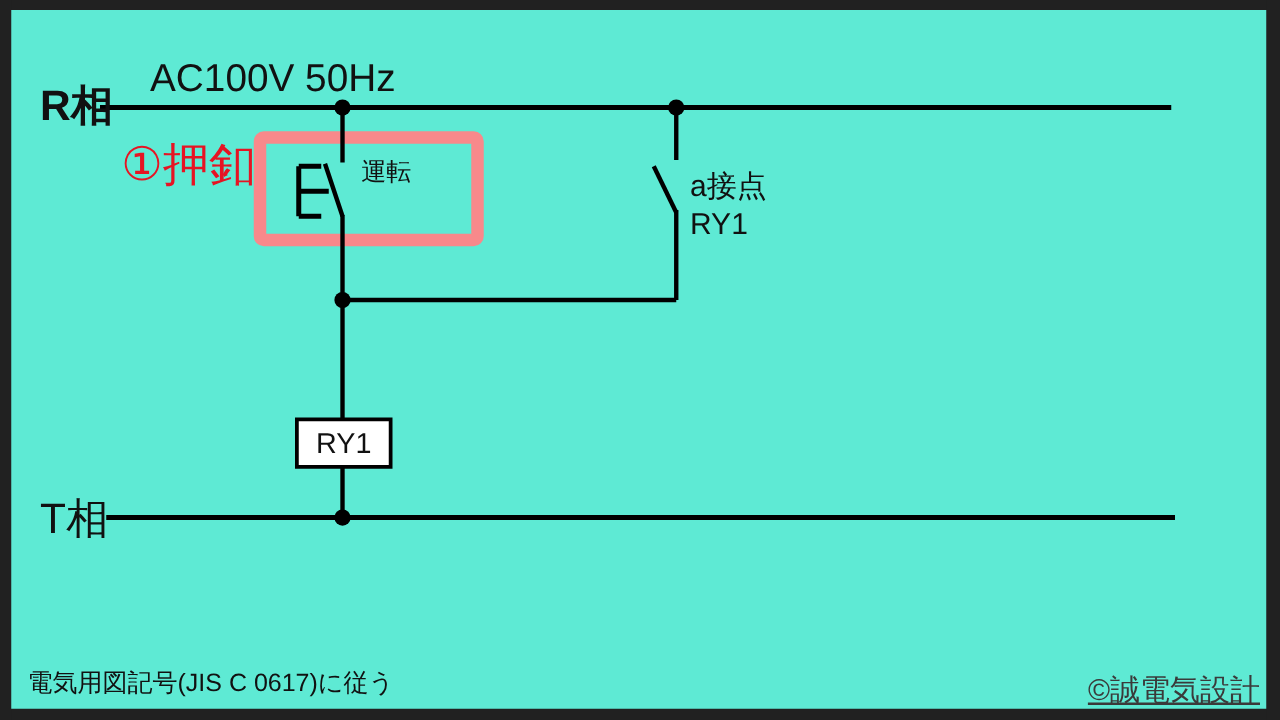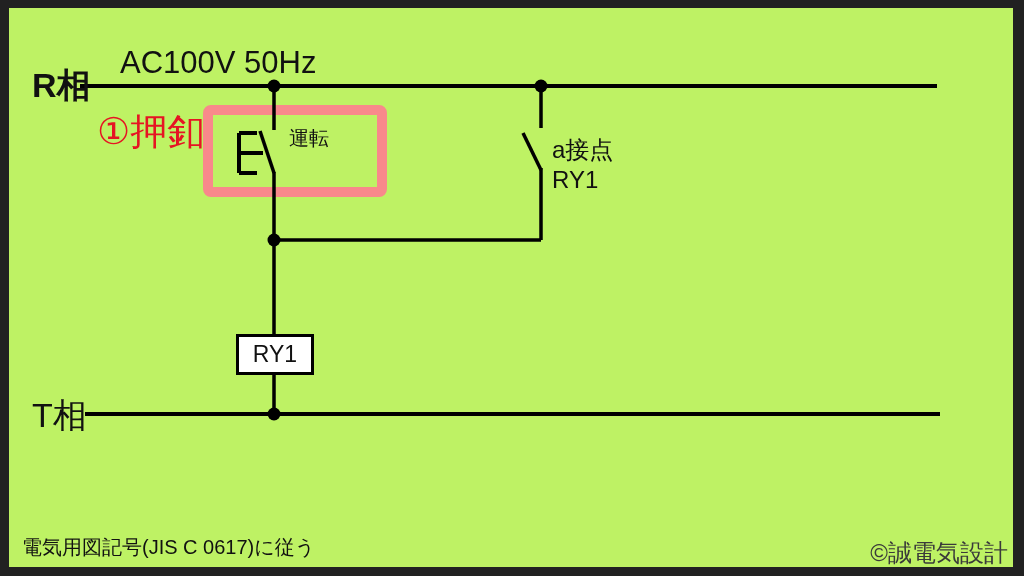--- a/index.html
+++ b/index.html
@@ -5,21 +5,21 @@
   html, body {
     margin: 0;
     padding: 0;
     background: #ffffff;
     font-family: "Liberation Sans", "DejaVu Sans", sans-serif;
   }
   .stage {
     position: relative;
     width: 1024px;
     height: 576px;
-    background: #bef264;
+    background: #5eead4;
     overflow: hidden;
   }
   .frame-bar {
     position: absolute;
     background: #212121;
   }
   .frame-top    { left: 0; top: 0;     width: 1024px; height: 8px;  }
   .frame-bottom { left: 0; top: 567px; width: 1024px; height: 9px;  }
   .frame-left   { left: 0; top: 0;     width: 9px;    height: 576px; }
   .frame-right  { left: 1013px; top: 0; width: 11px;  height: 576px; }
@@ -57,21 +57,21 @@
   .txt-pb-label  { left: 289px; top: 127px; font-size: 20px; }
   .txt-acontact  { left: 552px; top: 135px; font-size: 24px; line-height: 30px; }
   .txt-acontact span { display: block; }
   .txt-coil-label {
     left: 237px; top: 335px;
     width: 76px; height: 39px;
     display: flex; align-items: center; justify-content: center;
     font-size: 23px;
   }
   .txt-footer-note { left: 22px; top: 536px; font-size: 20px; }
-  .txt-copyright   { right: 16px; top: 539px; font-size: 24px; color: #3a3a3a; }
+  .txt-copyright   { right: 16px; top: 539px; font-size: 24px; color: #3a3a3a; text-decoration: underline; }
 </style>
 </head>
 <body>
 
 <div class="stage">
 
   <div class="highlight-box"></div>
 
   <svg class="circuit-svg" viewBox="0 0 1024 576">
 

